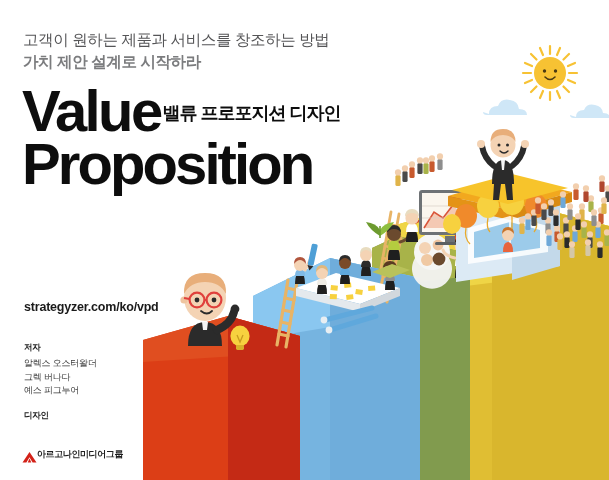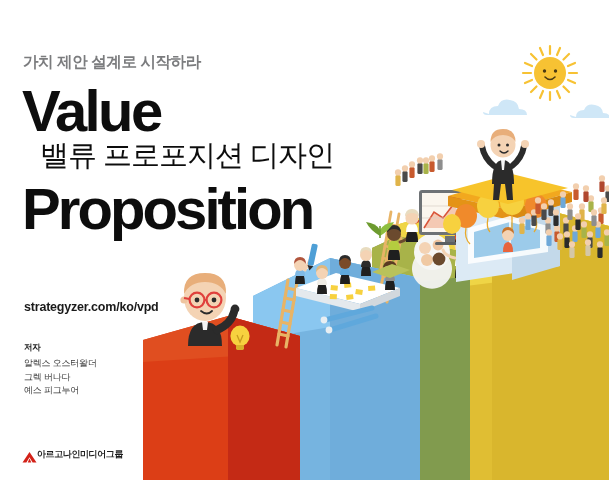--- a/index.html
+++ b/index.html
@@ -28,22 +28,22 @@
   .t-row{position:relative;height:auto;}
   .t-main{
     display:inline-block;
     font-size:58px;line-height:0.88;font-weight:700;
     letter-spacing:-2.6px;color:#0d0d0d;
     font-family:"Liberation Sans","DejaVu Sans",sans-serif;
   }
   .t-row2 .t-main,.t-row3 .t-main{letter-spacing:-2.9px;}
   .t-kr{
     display:inline-block;
-    font-size:29px;font-weight:400;letter-spacing:-1px;
-    color:#0d0d0d;vertical-align:12px;margin-left:18px;
+    font-size:18px;font-weight:700;letter-spacing:-1px;
+    color:#0d0d0d;vertical-align:12px;margin-left:2px;
     white-space:nowrap;
   }
   .t-row2{margin-top:2px;}
   .t-row3{margin-top:2px;}
 
   .url{
     position:absolute;left:24px;top:300px;
     font-size:12.5px;font-weight:700;color:#1a1a1a;letter-spacing:-0.2px;
   }
   .credits{position:absolute;left:24px;top:322px;width:200px;margin-top:20px;}
@@ -456,39 +456,41 @@
           <path d="M0 0 q-10-6 -14 -14 q10 1 14 8z" fill="#6D9B2F"></path>
           <path d="M0 0 q10-6 14 -14 q-10 1 -14 8z" fill="#8FBF3F"></path>
           <line x1="0" y1="2" x2="0" y2="-10" stroke="#6D9B2F" stroke-width="1.6"></line>
         </g>
       </g>
     </svg>
   </div>
 
   <div class="txt-col">
 
+    <div class="sub-line1">고객이 원하는 제품과 서비스를 창조하는 방법</div>
     <div class="sub-line2">가치 제안 설계로 시작하라</div>
 
     <div class="title-block">
       <div class="t-row t-row1">
         <span class="t-main">Value</span><span class="t-kr">밸류 프로포지션 디자인</span>
       </div>
       <div class="t-row t-row2">
         <span class="t-main">Proposition</span>
       </div>
     </div>
 
     <div class="url">strategyzer.com/ko/vpd</div>
 
     <div class="credits">
       <div class="cr-head">저자</div>
       <div class="cr-name">알렉스 오스터왈더</div>
       <div class="cr-name">그렉 버나다</div>
       <div class="cr-name">예스 피그누어</div>
       <div class="cr-gap"></div>
+      <div class="cr-head">디자인</div>
     </div>
 
     <div class="pub">
       <span class="pub-mark">
         <svg width="15" height="11" viewBox="0 0 15 11">
           <path d="M7.5 0 L14.5 10.5 L10.6 10.5 L7.5 5.2 L4.4 10.5 L0.5 10.5 Z" fill="#D32118"></path>
           <path d="M7.5 6.4 L9.3 10.5 L5.7 10.5 Z" fill="#D32118"></path>
         </svg>
       </span>
       <span class="pub-name">아르고나인미디어그룹</span>

